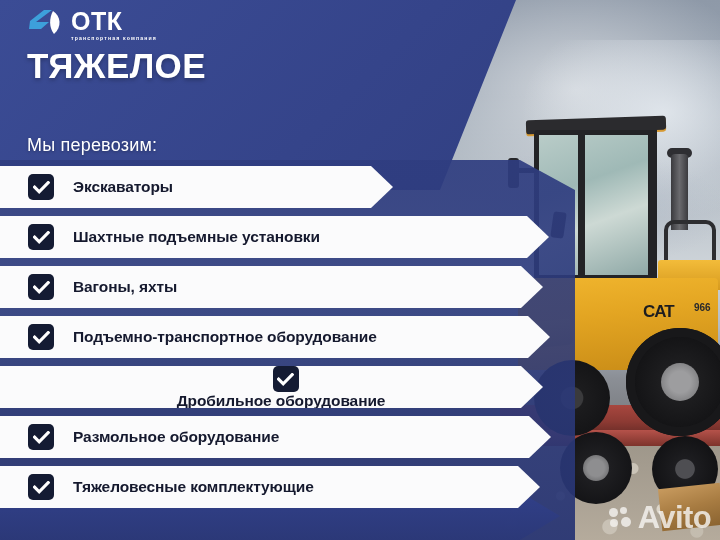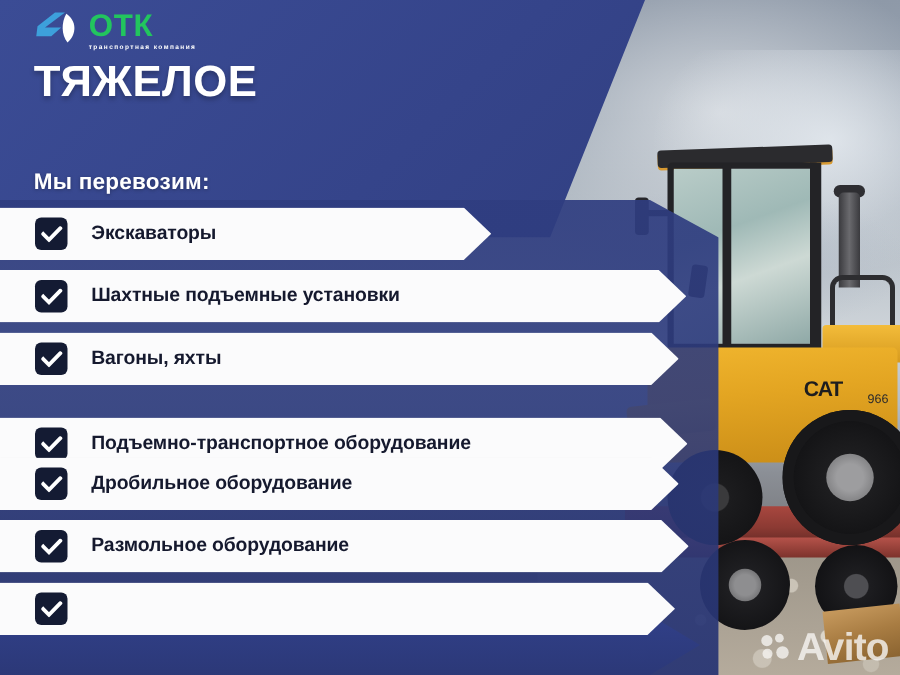--- a/index.html
+++ b/index.html
@@ -110,22 +110,22 @@
     position:absolute; left:156px; top:110px; width:52px; height:46px;
     border:4px solid #2d2d30; border-bottom:none; border-radius:10px 10px 0 0;
     background:transparent;
   }
   .cat-badge {
     position:absolute; left:135px; top:192px;
     font-family:"Liberation Sans", sans-serif;
     font-weight:bold; font-size:17px; color:#1d1d1f; letter-spacing:-1px;
   }
   .cat-model {
-    position:absolute; left:186px; top:204px;
-    font-size:10px; font-weight:normal; color:#2a2a2c;
+    position:absolute; left:186px; top:192px;
+    font-size:10px; font-weight:bold; color:#2a2a2c;
   }
   .front-arm {
     position:absolute; left:-6px; top:212px; width:70px; height:26px;
     background:linear-gradient(180deg,#e8ae26,#c48c16);
     border-radius:4px; transform:rotate(-6deg);
   }
   .wheel-rear {
     position:absolute; left:118px; top:218px; width:108px; height:108px;
     background:radial-gradient(circle at 50% 50%, #4a4a4c 0 22%, #1e1e20 23%, #141416 60%, #0d0d0f 100%);
     border-radius:50%;
@@ -190,42 +190,42 @@
     position:absolute; left:0; top:160px; width:575px; height:380px;
     background:linear-gradient(180deg, rgba(47,61,128,.92) 0%, rgba(44,58,124,.88) 50%, rgba(40,53,115,.94) 100%);
     clip-path:polygon(0 0, 520px 0, 575px 30px, 575px 380px, 0 380px);
   }
 
   
   .logo { position:absolute; left:27px; top:8px; display:flex; align-items:flex-start; }
   .logo-mark { position:relative; width:42px; height:30px; margin-right:2px; }
   .logo-text-wrap { position:relative; }
   .logo-otk {
-    font-size:25px; font-weight:bold; color:#22c55e; letter-spacing:.5px; line-height:26px;
+    font-size:25px; font-weight:bold; color:#ffffff; letter-spacing:.5px; line-height:26px;
   }
   .logo-tagline {
     font-size:5.2px; font-weight:bold; color:#ffffff;
     letter-spacing:1.15px; text-transform:lowercase;
     margin-top:1px; white-space:nowrap;
   }
 
   
   .headline {
     position:absolute; left:27px; top:48px;
     font-size:35px; font-weight:bold; color:#ffffff;
     line-height:36px; letter-spacing:.4px;
     text-transform:uppercase;
     text-shadow:0 2px 4px rgba(0,0,0,.28);
   }
   .headline div { white-space:nowrap; }
 
   
   .subtitle {
     position:absolute; left:27px; top:135px;
-    font-size:18px; font-weight:bold; color:#ffffff;
+    font-size:18px; font-weight:normal; color:#ffffff;
     letter-spacing:.2px;
     text-shadow:0 1px 3px rgba(0,0,0,.3);
     text-align:center;
   }
 
   
   .checklist { position:absolute; left:0; top:166px; width:720px; }
   .check-row {
     position:relative;
     height:42px; margin-bottom:8px;
@@ -353,31 +353,31 @@
         <div class="check-bar" style="width: 543px; clip-path: polygon(0px 0px, 521px 0px, 543px 21px, 521px 42px, 0px 42px);">
           <div class="checkbox">
             <svg width="17" height="13" viewBox="0 0 17 13">
               <path d="M1.6 6.2 L6.2 10.8 L15.2 1.6" stroke="#ffffff" stroke-width="3.1" fill="none" stroke-linecap="square"></path>
             </svg>
           </div>
           <div class="check-label">Вагоны, яхты</div>
         </div>
       </div>
       <div class="check-row">
-        <div class="check-bar" style="width: 550px; clip-path: polygon(0px 0px, 528px 0px, 550px 21px, 528px 42px, 0px 42px); margin-top: 18px;">
+        <div class="check-bar" style="width: 550px; clip-path: polygon(0px 0px, 528px 0px, 550px 21px, 528px 42px, 0px 42px);">
           <div class="checkbox">
             <svg width="17" height="13" viewBox="0 0 17 13">
               <path d="M1.6 6.2 L6.2 10.8 L15.2 1.6" stroke="#ffffff" stroke-width="3.1" fill="none" stroke-linecap="square"></path>
             </svg>
           </div>
           <div class="check-label">Подъемно-транспортное оборудование</div>
         </div>
       </div>
       <div class="check-row">
-        <div class="check-bar" style="width: 543px; clip-path: polygon(0px 0px, 521px 0px, 543px 21px, 521px 42px, 0px 42px);">
+        <div class="check-bar" style="width: 543px; clip-path: polygon(0px 0px, 521px 0px, 543px 21px, 521px 42px, 0px 42px); flex-direction: column;">
           <div class="checkbox">
             <svg width="17" height="13" viewBox="0 0 17 13">
               <path d="M1.6 6.2 L6.2 10.8 L15.2 1.6" stroke="#ffffff" stroke-width="3.1" fill="none" stroke-linecap="square"></path>
             </svg>
           </div>
           <div class="check-label">Дробильное оборудование</div>
         </div>
       </div>
       <div class="check-row">
         <div class="check-bar" style="width: 551px; clip-path: polygon(0px 0px, 529px 0px, 551px 21px, 529px 42px, 0px 42px);">
@@ -389,20 +389,21 @@
           <div class="check-label">Размольное оборудование</div>
         </div>
       </div>
       <div class="check-row">
         <div class="check-bar" style="width: 540px; clip-path: polygon(0px 0px, 518px 0px, 540px 21px, 518px 42px, 0px 42px);">
           <div class="checkbox">
             <svg width="17" height="13" viewBox="0 0 17 13">
               <path d="M1.6 6.2 L6.2 10.8 L15.2 1.6" stroke="#ffffff" stroke-width="3.1" fill="none" stroke-linecap="square"></path>
             </svg>
           </div>
+          <div class="check-label">Тяжеловесные комплектующие</div>
         </div>
       </div>
     </div>
 
   <div class="avito">
     <div class="avito-dots">
       <i class="avito-d1"></i>
         <i class="avito-d2"></i>
         <i class="avito-d3"></i>
         <i class="avito-d4"></i>

